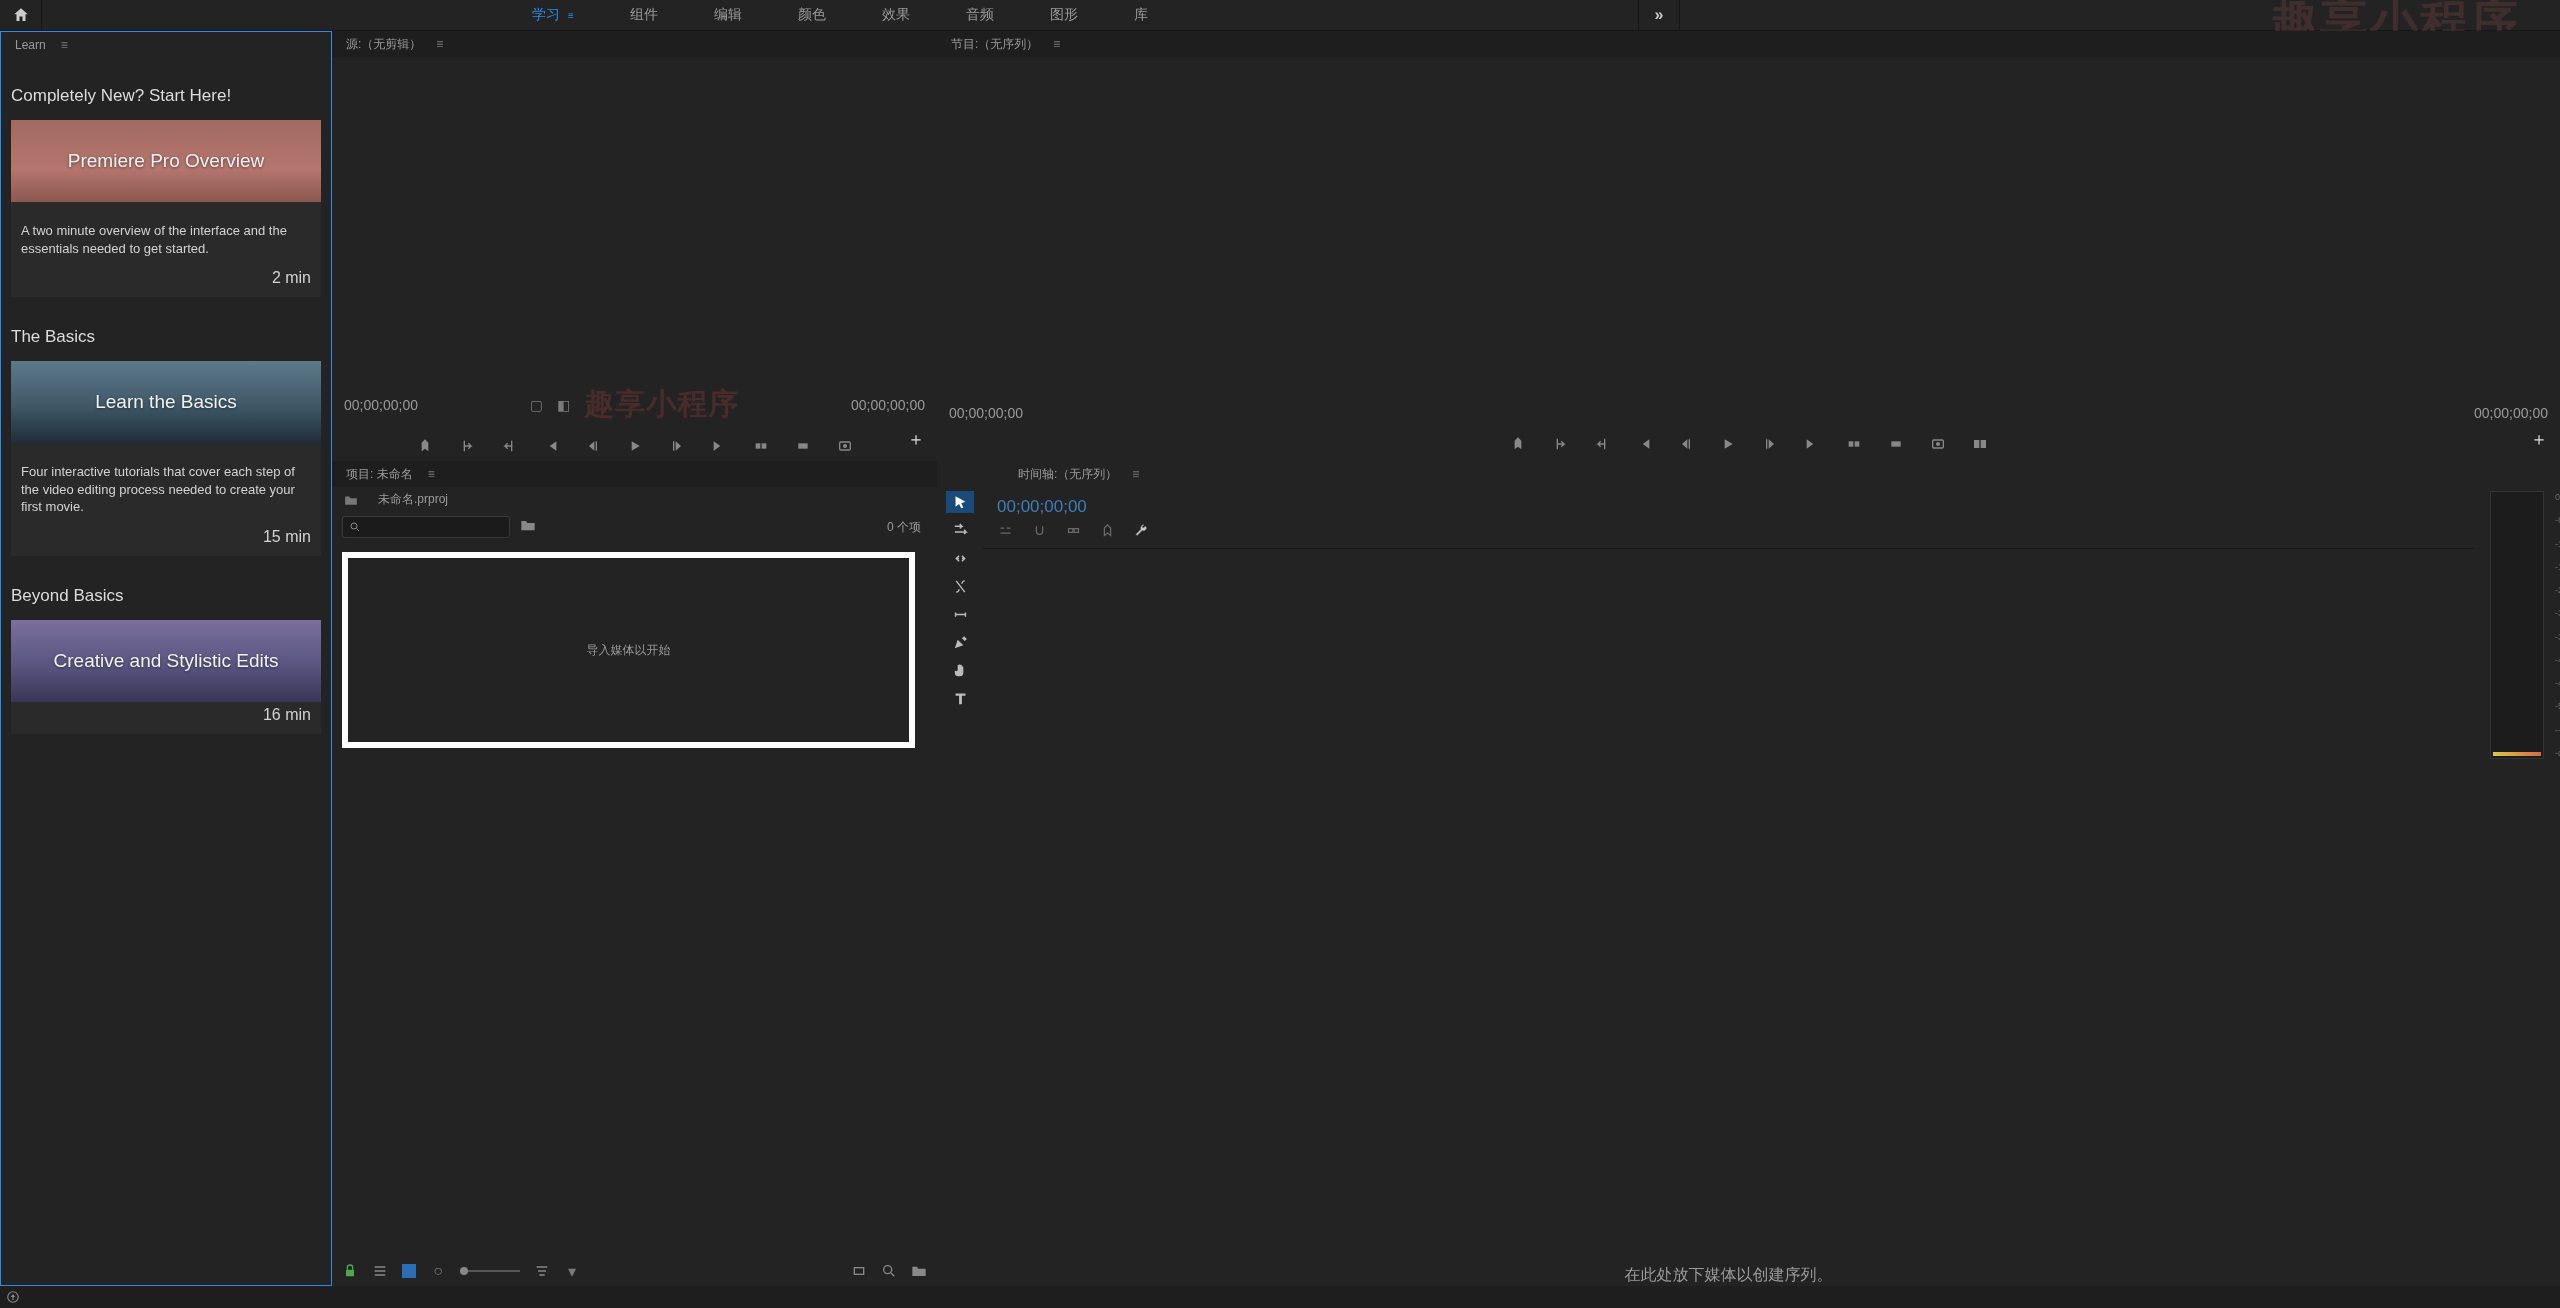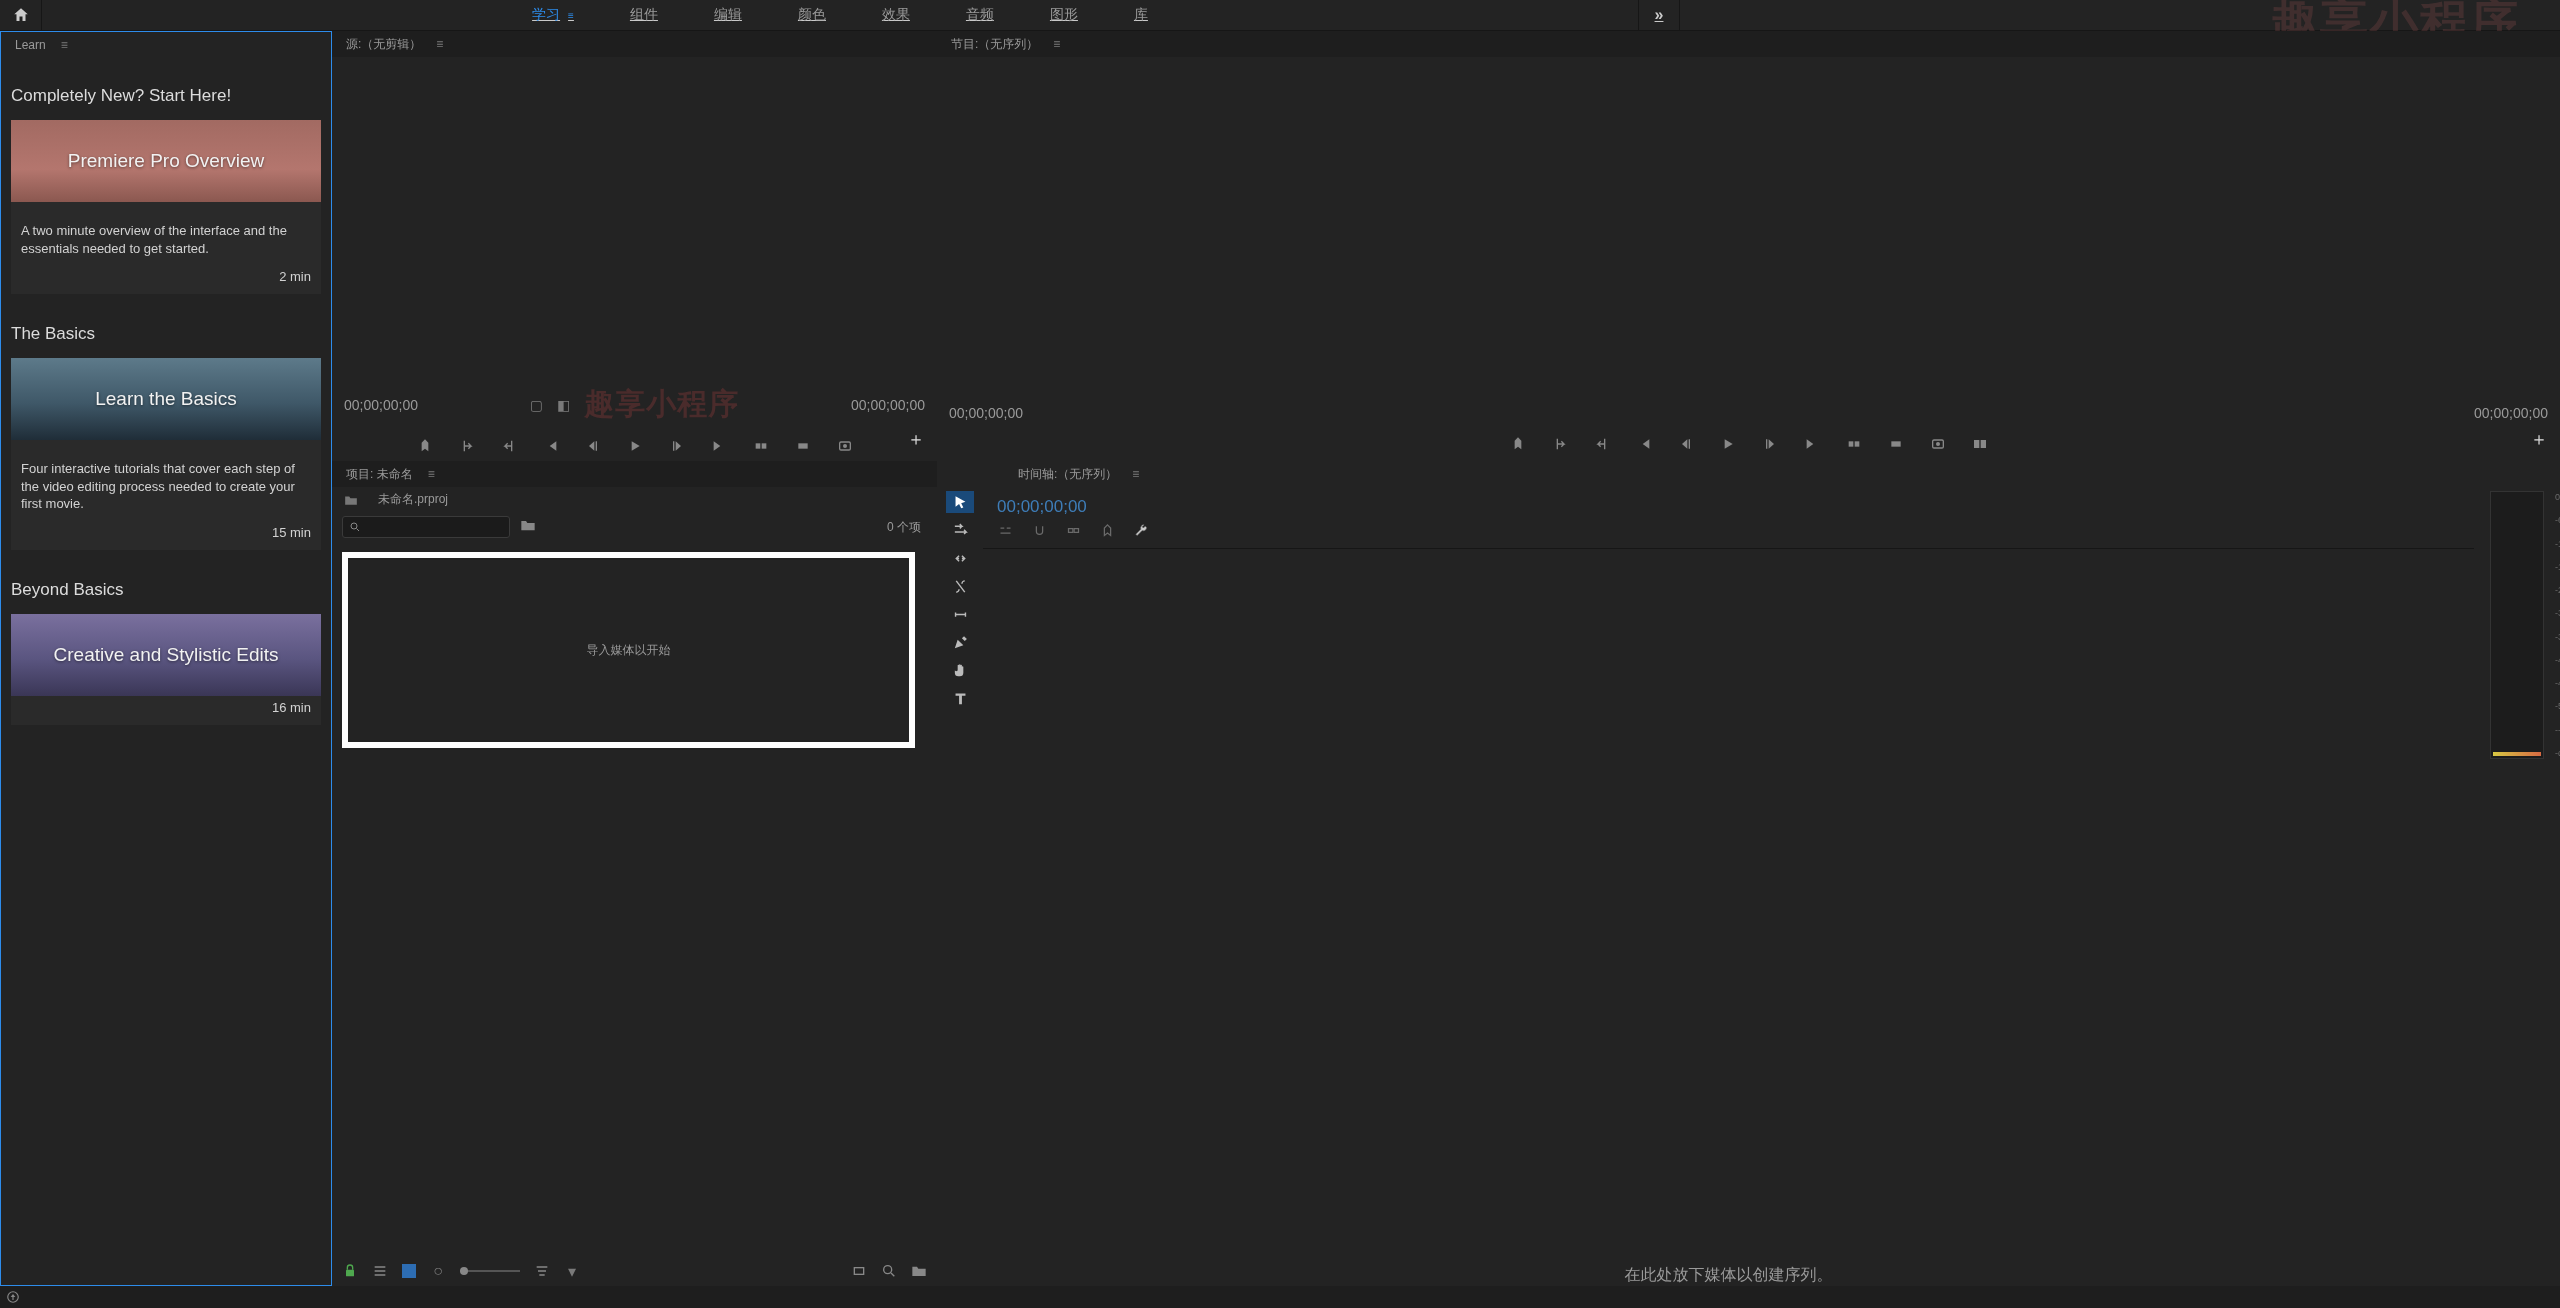--- a/index.html
+++ b/index.html
@@ -11,21 +11,21 @@
     --text:#c9c9c9;
     --text-dim:#9a9a9a;
     --text-dim2:#7a7a7a;
     --accent:#2d8ceb;
   }
   *{box-sizing:border-box;margin:0;padding:0;font-family:"Segoe UI","Helvetica Neue",Arial,sans-serif;user-select:none;}
   html,body{width:2560px;height:1308px;overflow:hidden;background:#0f0f0f;color:var(--text);}
   body{display:flex;flex-direction:column;}
 
   
-  .topbar{height:31px;background:var(--bg1);display:flex;align-items:stretch;border-bottom:1px solid var(--border);text-decoration:underline;}
+  .topbar{height:31px;background:var(--bg1);display:flex;align-items:stretch;border-bottom:1px solid var(--border);}
   .home-btn{width:42px;display:flex;align-items:center;justify-content:center;border-right:1px solid var(--border);color:#ccc;}
   .home-btn svg{width:18px;height:18px;fill:#ccc;}
   .ws-tabs{flex:1;display:flex;justify-content:center;}
   .ws-tab{display:flex;align-items:center;padding:0 28px;font-size:14px;color:var(--text-dim);cursor:pointer;gap:8px;}
   .ws-tab .eq{color:var(--accent);font-size:10px;}
   .ws-tab.active{color:var(--accent);}
   .ws-overflow{width:42px;display:flex;align-items:center;justify-content:center;border-left:1px solid var(--border);border-right:1px solid var(--border);color:#ccc;font-size:16px;font-weight:bold;}
   .topbar-right{width:880px;display:flex;align-items:center;justify-content:flex-end;padding-right:20px;position:relative;}
   .ghost-logo{position:absolute;right:40px;top:-10px;color:rgba(120,70,70,0.35);font-size:48px;font-weight:700;letter-spacing:2px;pointer-events:none;}
 
@@ -42,21 +42,21 @@
   .learn .panel-tab{background:var(--bg1);}
   .learn-scroll{padding:14px 10px 10px 10px;overflow-y:auto;height:100%;}
   .learn h3{font-size:17px;font-weight:400;color:#dcdcdc;margin:14px 0 14px 0;}
   .card{background:var(--bg2);margin-bottom:30px;}
   .card-thumb{height:82px;position:relative;display:flex;align-items:center;justify-content:center;overflow:hidden;}
   .card-thumb.overview{background:linear-gradient(180deg,#a26a62 0%,#b4766e 60%,#8b5850 100%);}
   .card-thumb.basics{background:linear-gradient(180deg,#5d7a8a 0%,#3f5868 55%,#1f2d38 100%);}
   .card-thumb.creative{background:linear-gradient(180deg,#7a709e 0%,#5a5580 55%,#3a3656 100%);}
   .card-title{font-size:19px;color:#f2f2f2;font-weight:400;text-shadow:0 1px 3px rgba(0,0,0,0.5);}
   .card-desc{padding:20px 10px 8px 10px;font-size:13px;line-height:1.35;color:#d2d2d2;}
-  .card-time{text-align:right;padding:4px 10px 10px 10px;font-size:13px;color:#d2d2d2;}
+  .card-time{text-align:right;padding:4px 10px 10px 10px;font-size:16px;color:#d2d2d2;}
 
   
   .monitor{position:relative;}
   .monitor .panel-body{background:#232323;}
   .monitor-footer{position:absolute;left:0;right:0;bottom:0;height:70px;display:flex;flex-direction:column;justify-content:flex-end;padding:0 12px 6px 12px;gap:12px;}
   .tc-row{display:flex;justify-content:space-between;font-size:14px;color:var(--text-dim);align-items:center;}
   .tc-row .mid{display:flex;gap:14px;align-items:center;}
   .tc-row .mid i{font-style:normal;color:var(--text-dim2);}
   .ghost-mid{color:rgba(150,60,60,0.35);font-size:30px;font-weight:700;letter-spacing:1px;}
   .transport{display:flex;justify-content:center;gap:24px;color:var(--text-dim2);font-size:14px;align-items:center;position:relative;height:22px;}

